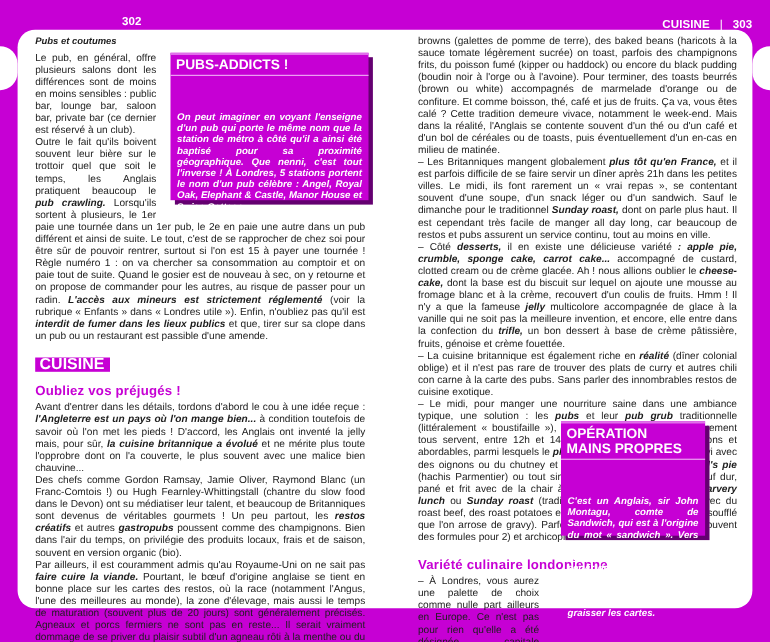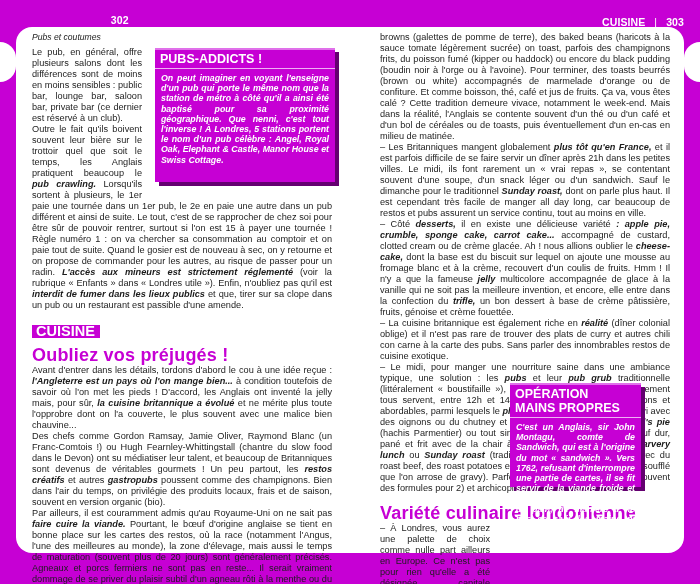--- a/index.html
+++ b/index.html
@@ -30,39 +30,39 @@
   .notch-left { left: 0; top: 42px; border-radius: 0 18px 18px 0; }
   .notch-right { right: 0; top: 42px; border-radius: 18px 0 0 18px; }
 
   .text {
     font-size: 9.2px; line-height: 11px; text-align: justify;
     color: #1c1c1c;
   }
   .text p { margin: 0; }
   .col-left { position: absolute; left: 16px; top: 32px; width: 316px; }
 
-  .subhead { font-weight: normal; font-style: italic; font-size: 8.6px; margin-bottom: 4px; }
+  .subhead { font-weight: bold; font-style: italic; font-size: 8.6px; margin-bottom: 4px; }
   .h-cuisine {
     display: inline-block; background: #c600d4; color: #fff;
     font-weight: bold; font-size: 14.5px; padding: 1px 5px 1px 4px; margin: 14px 0 6px 0;
   }
   .h-sec {
-    color: #c600d4; font-weight: bold; font-size: 18px; margin: 6px 0 4px 0; letter-spacing: 0.2px;
+    color: #c600d4; font-weight: bold; font-size: 12px; margin: 6px 0 4px 0; letter-spacing: 0.2px;
   }
   .box {
     position: absolute; background: #c600d4; color: #fff;
     box-shadow: 4px 4px 0 #640070;
   }
   .box .box-title {
     font-weight: bold; font-size: 12.5px; padding: 2px 14px 2px 5px;
     border-top: 2px solid #e070ea; border-bottom: 1px solid #f0b0f5;
   }
   .box .box-body {
     font-style: italic; font-weight: bold; font-size: 8.8px; line-height: 10.2px;
-    padding: 4px 6px 6px 6px; text-align: justify;
+    padding: 4px 6px 6px 6px; text-align: justify; margin-top: 28px;
   }
   .box-pubs { left: 155px; top: 48px; width: 180px; height: 134px; }
   .box-op { left: 510px; top: 383px; width: 131px; height: 104px; }
 
   .float-spacer-left { float: right; width: 190px; height: 145px; }
   .float-spacer-right { float: right; width: 180px; height: 128px; }
   b i, i b { font-weight: bold; }
 </style>
 </head>
 <body>

